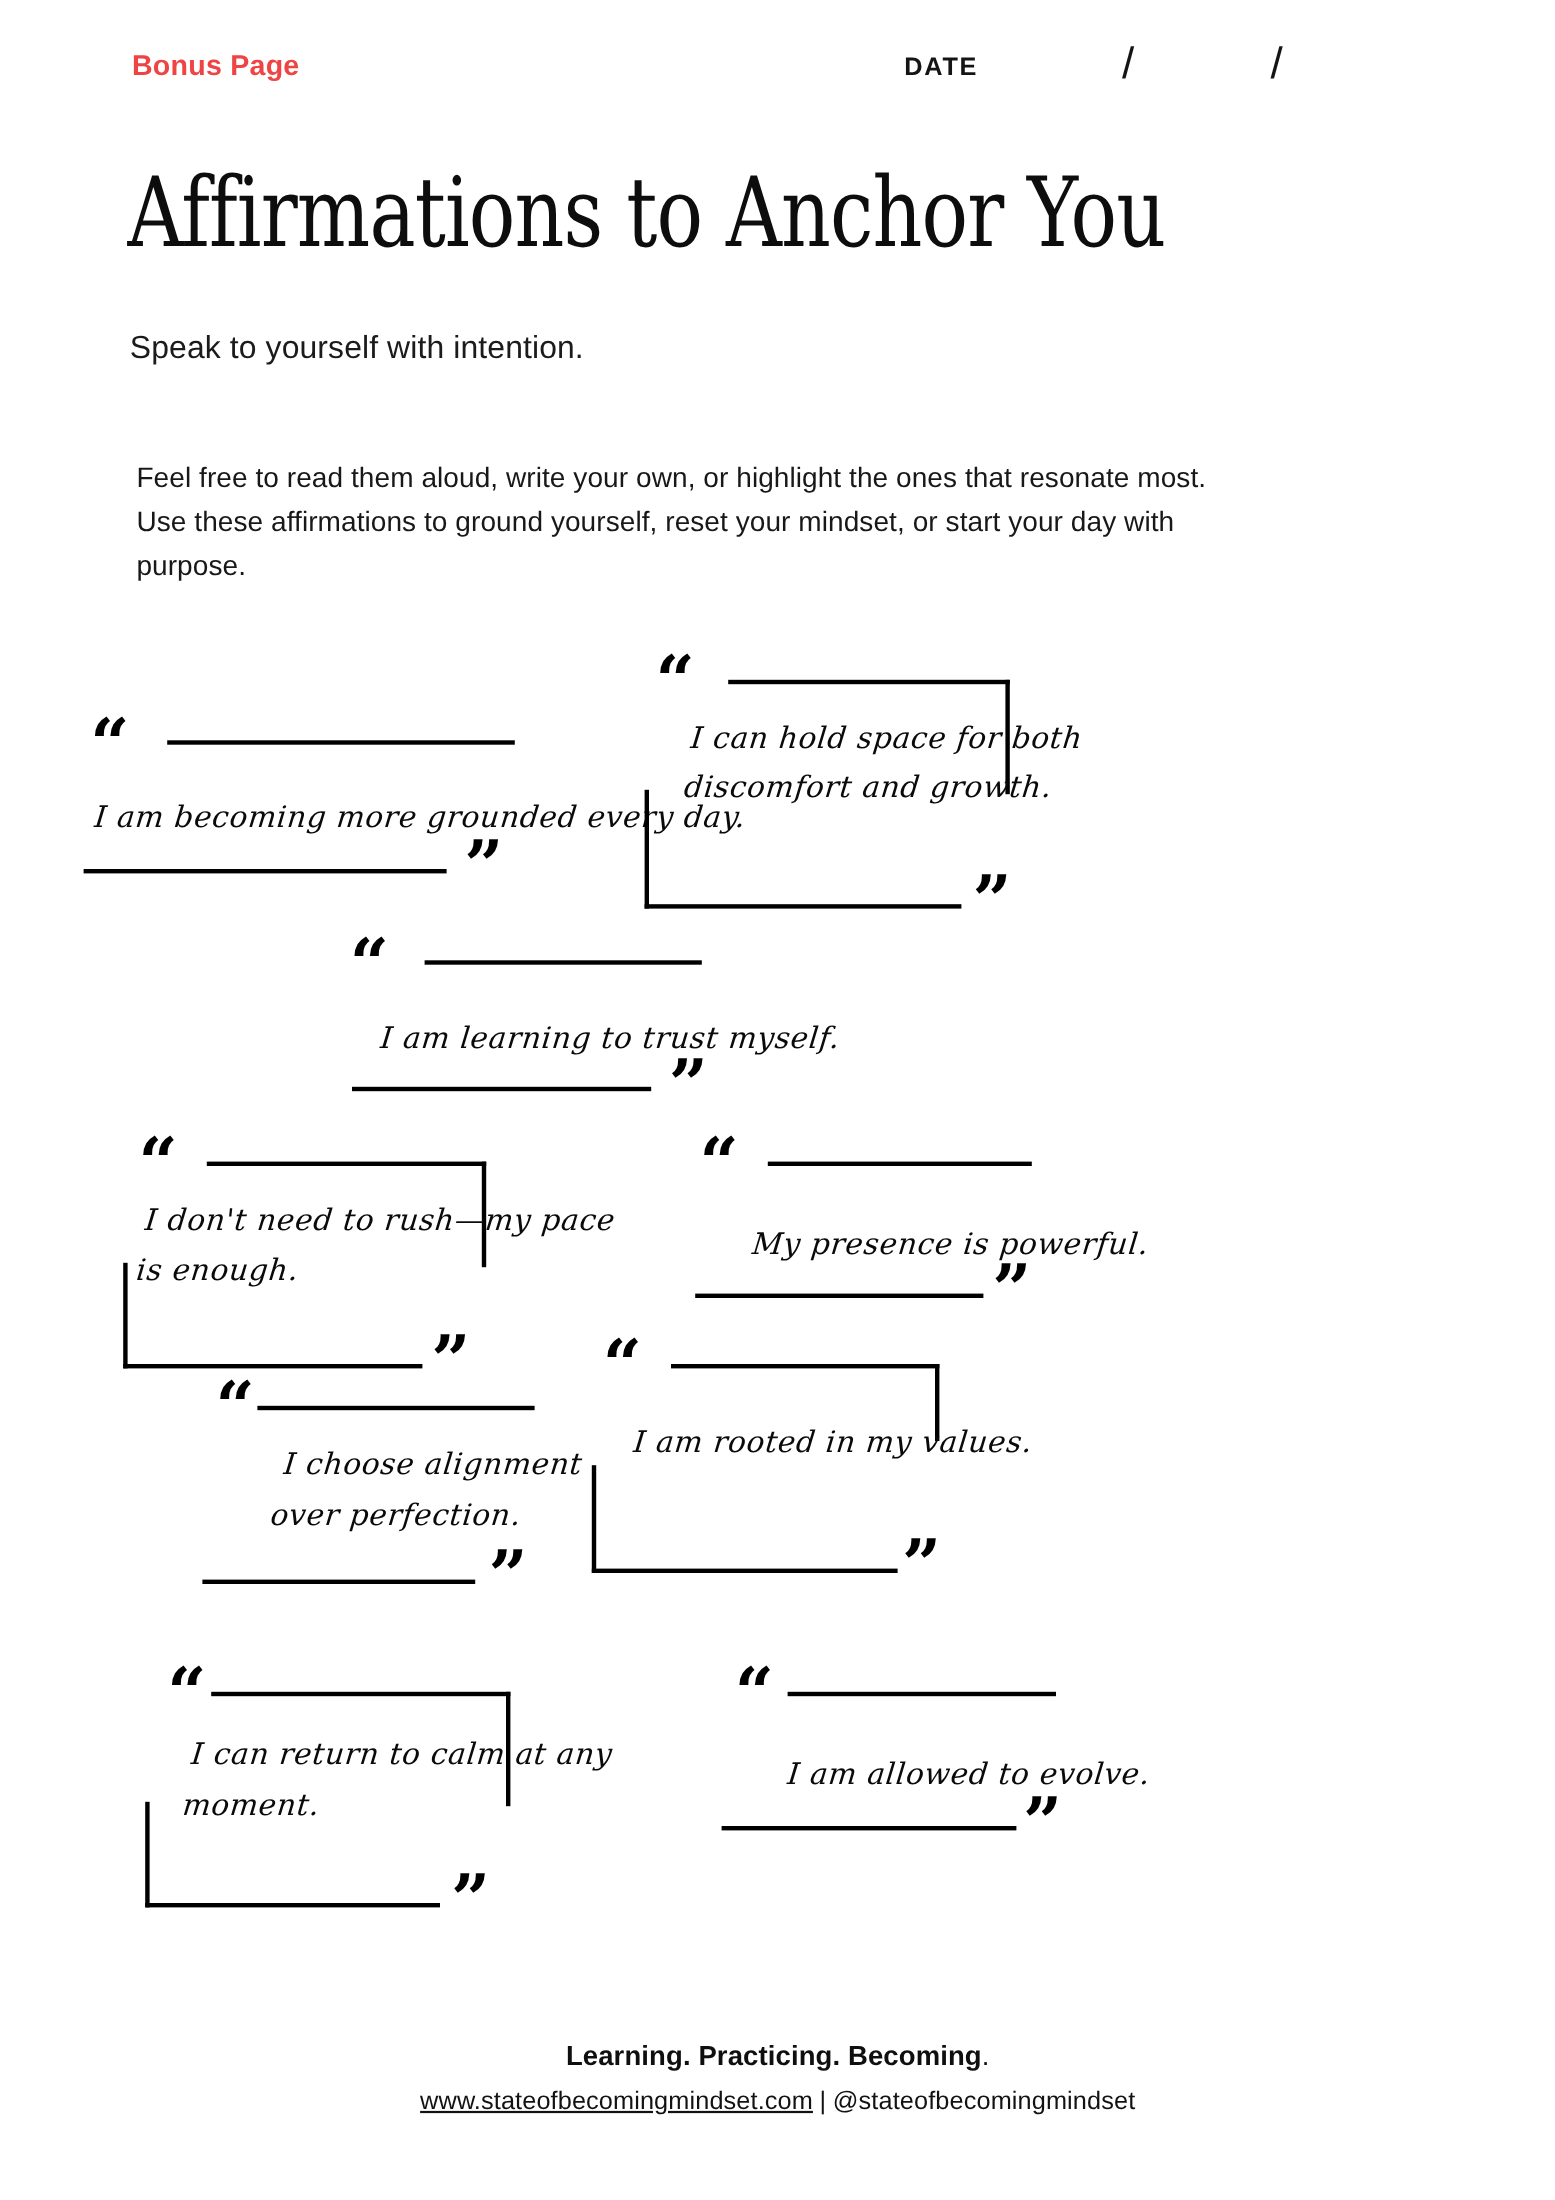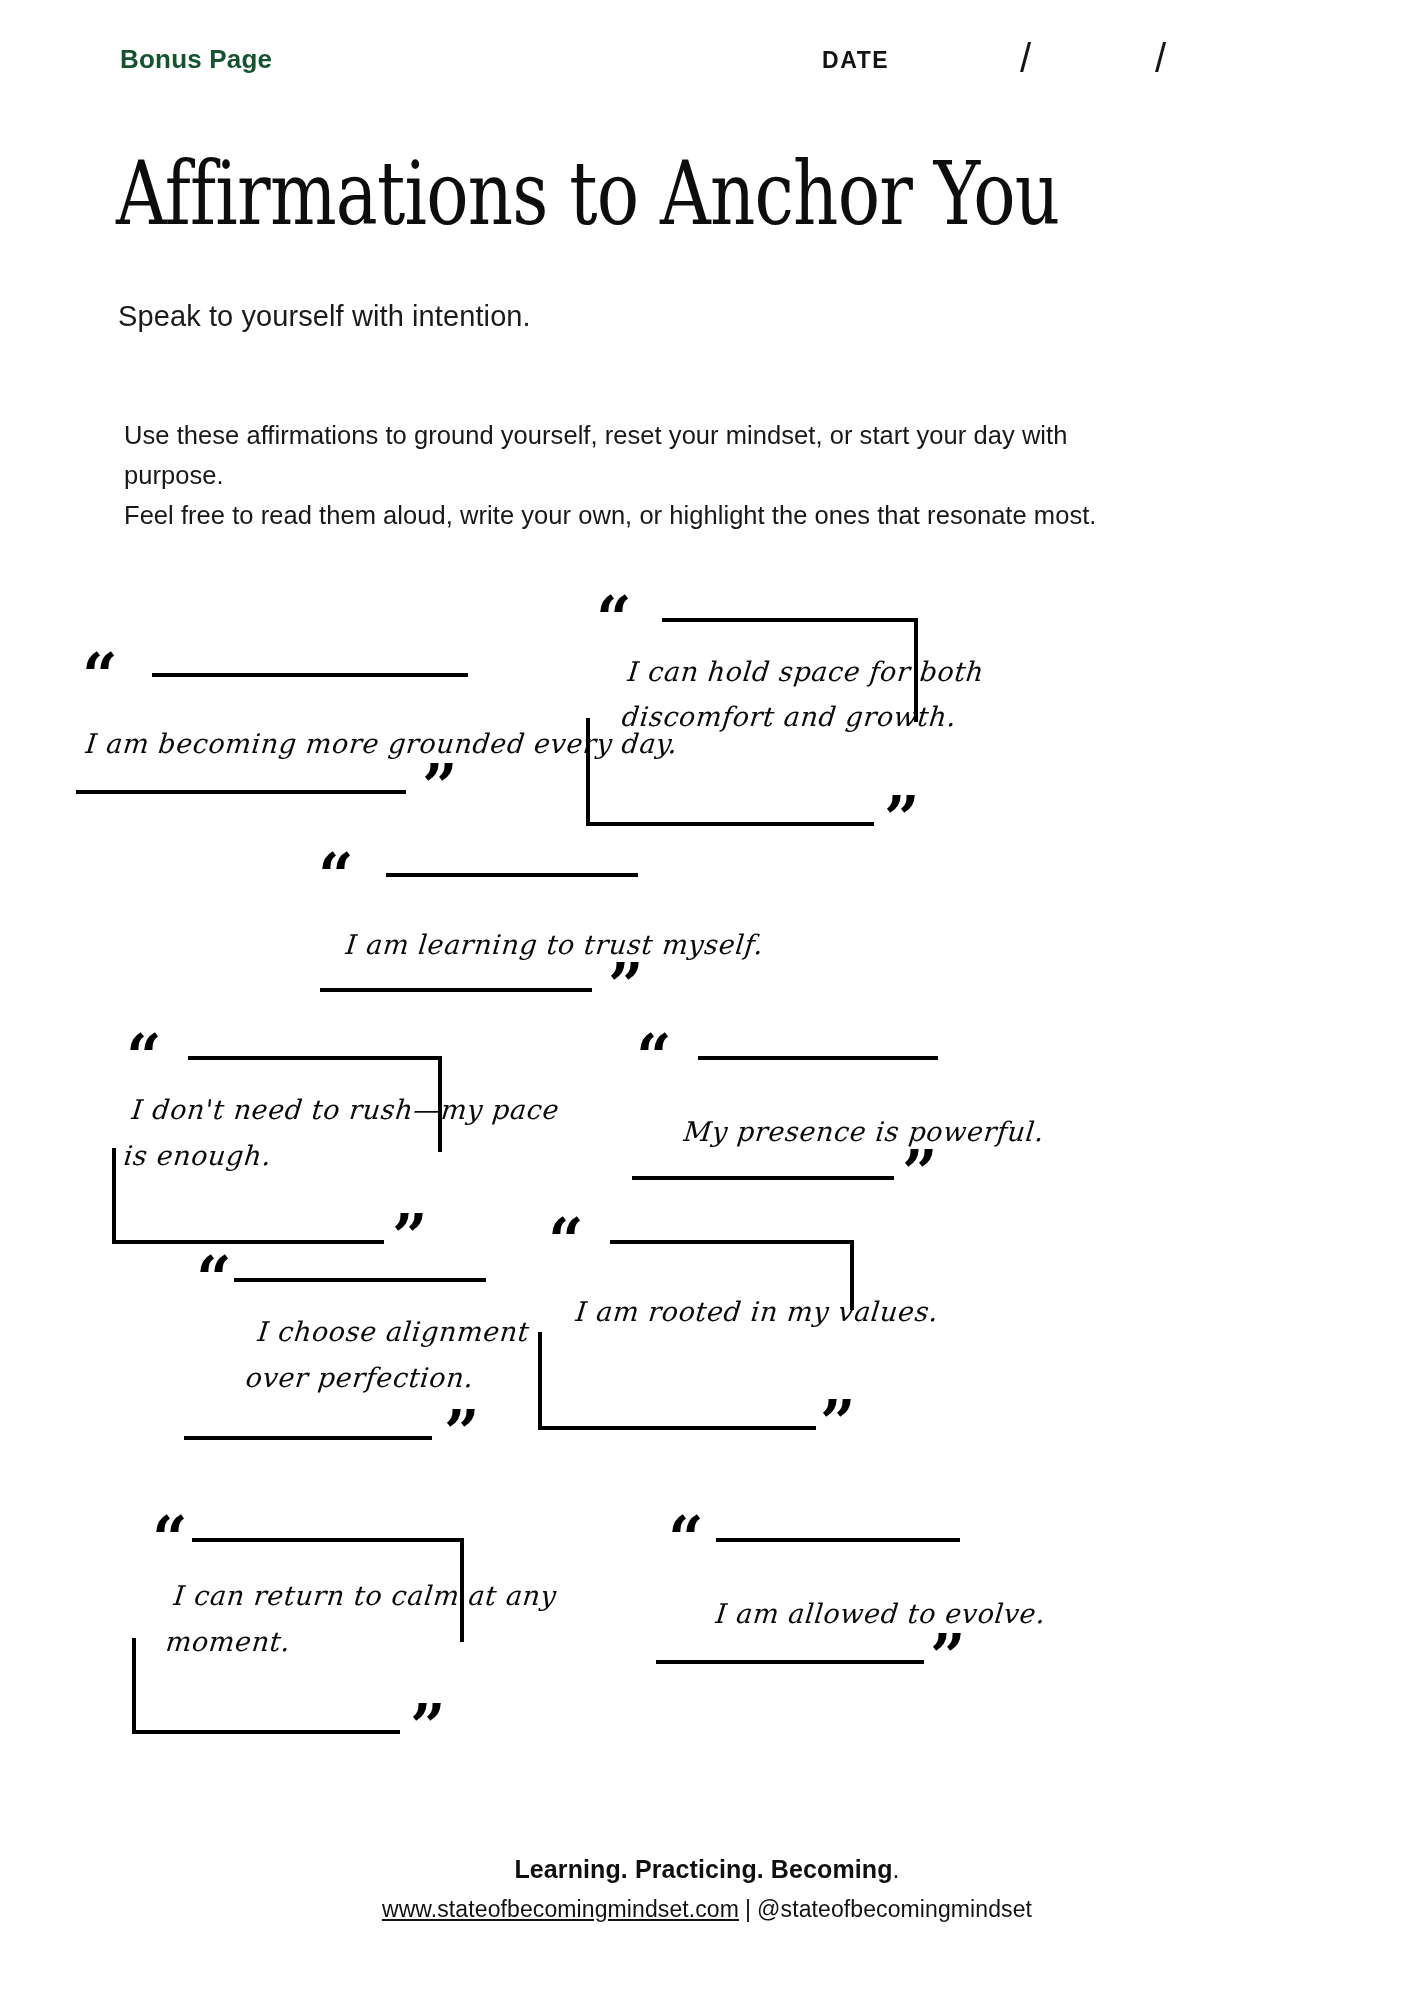--- a/index.html
+++ b/index.html
@@ -32,21 +32,21 @@
     top: 44px;
     height: 44px;
   }
   .bonus-label {
     position: absolute;
     left: 120px;
     top: 0;
     font-size: 26px;
     font-weight: 700;
     letter-spacing: .2px;
-    color: #14532d;
+    color: #ef4444;
   }
   .date-label {
     position: absolute;
     left: 822px;
     top: 3px;
     font-size: 23px;
     font-weight: 600;
     letter-spacing: 1.6px;
     color: #141414;
   }
@@ -169,22 +169,22 @@
     <div class="date-label">DATE</div>
     <div class="date-slash s1">/</div>
     <div class="date-slash s2">/</div>
   </div>
 
   <h1 class="title">Affirmations to Anchor You</h1>
 
   <div class="subtitle">Speak to yourself with intention.</div>
 
   <div class="intro">
+    <p>Feel free to read them aloud, write your own, or highlight the ones that resonate most.</p>
     <p>Use these affirmations to ground yourself, reset your mindset, or start your day with purpose.</p>
-    <p>Feel free to read them aloud, write your own, or highlight the ones that resonate most.</p>
   </div>
 
   <div class="card" style="left:82px; top:645px; width:420px; height:180px;">
     <div class="qmark open" style="left:0; top:0;">“</div>
     <div class="rule" style="left:70px; top:28px; width:316px;"></div>
     <div class="script" style="left:4px; top:75px;">I am becoming more grounded every day.</div>
     <div class="rule" style="left:-6px; top:145px; width:330px;"></div>
     <div class="qmark close" style="left:340px; top:111px;">”</div>
   </div>
 

